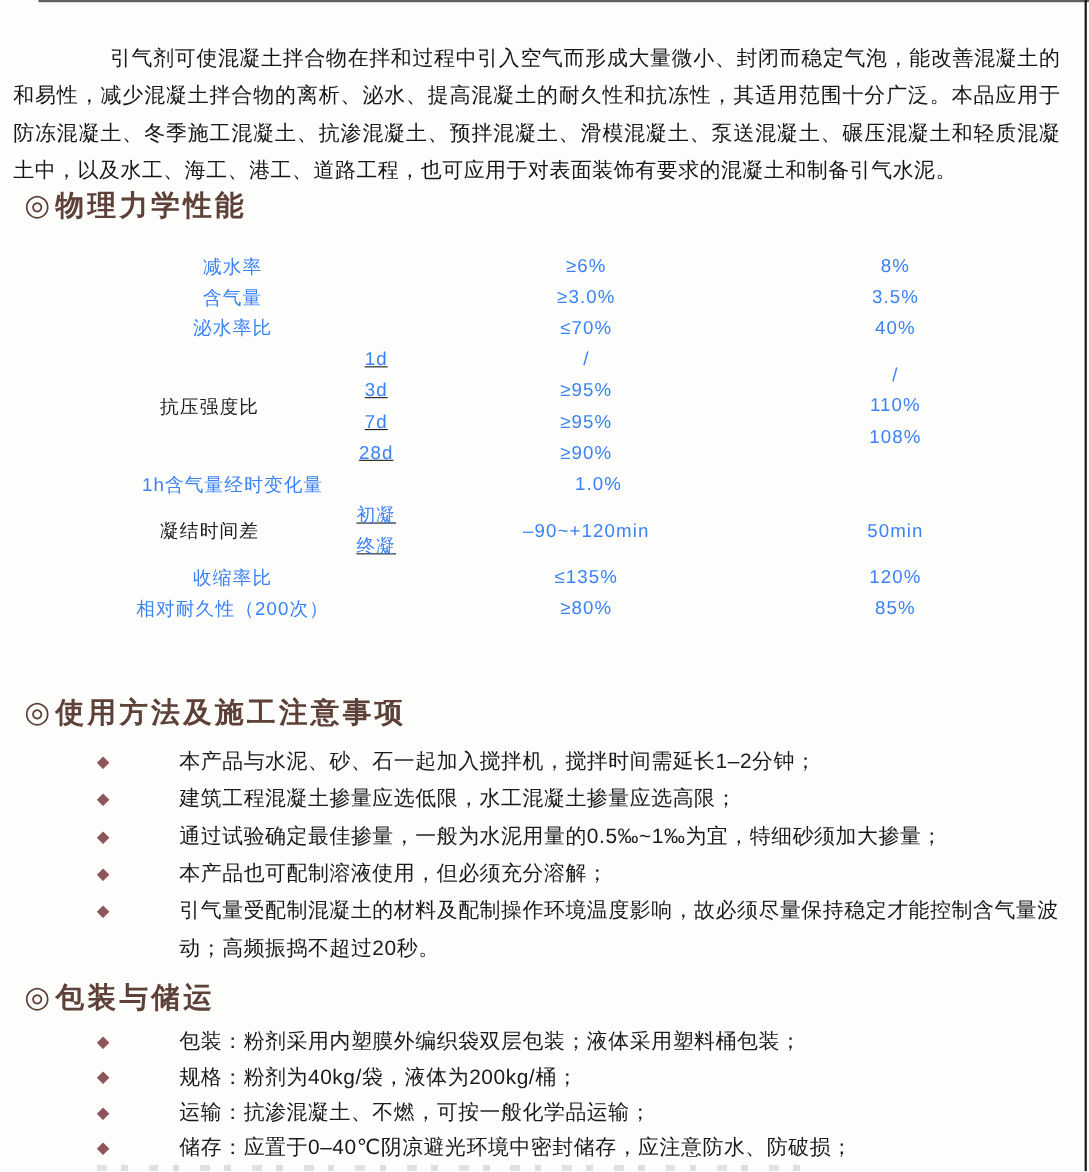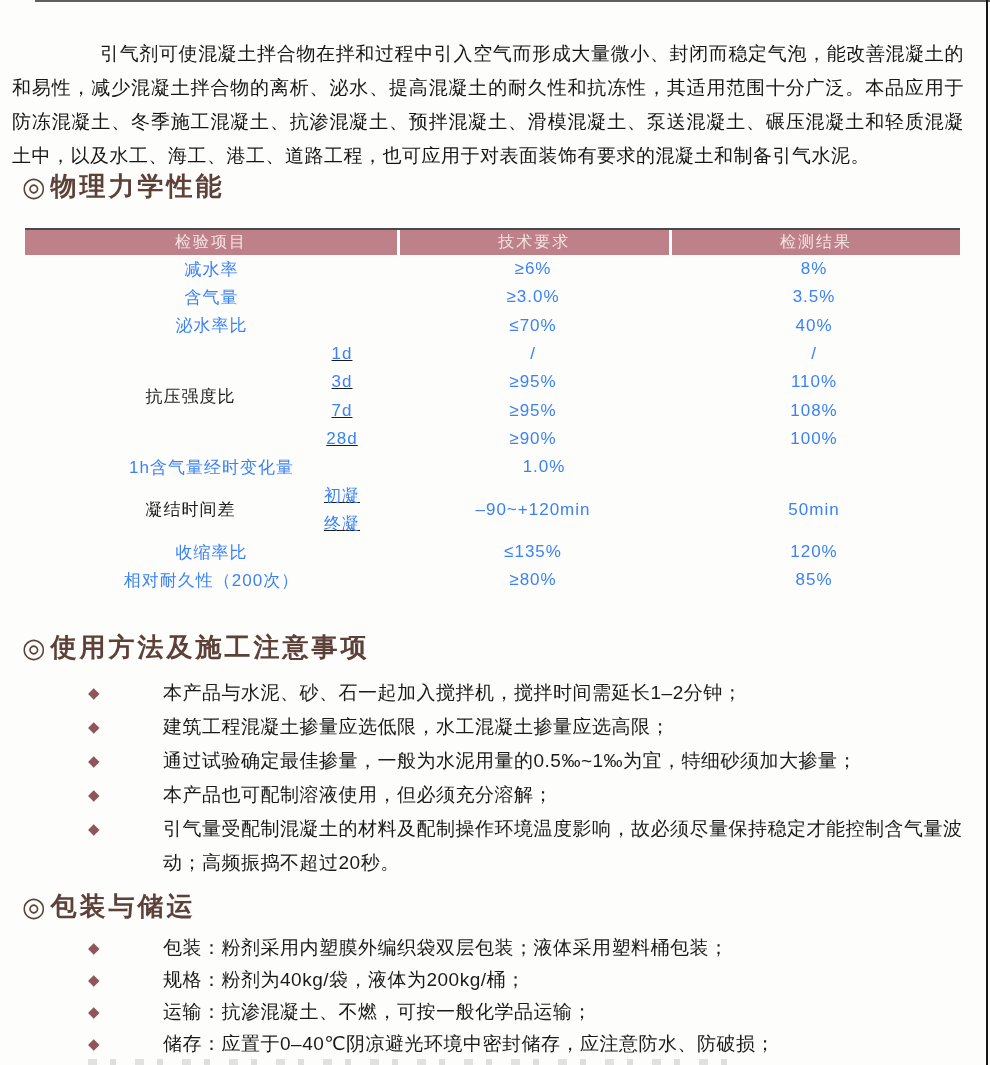--- a/index.html
+++ b/index.html
@@ -107,25 +107,20 @@
   <div class="edge-right"></div>
 
   <p class="intro">引气剂可使混凝土拌合物在拌和过程中引入空气而形成大量微小、封闭而稳定气泡，能改善混凝土的和易性，减少混凝土拌合物的离析、泌水、提高混凝土的耐久性和抗冻性，其适用范围十分广泛。本品应用于防冻混凝土、冬季施工混凝土、抗渗混凝土、预拌混凝土、滑模混凝土、泵送混凝土、碾压混凝土和轻质混凝土中，以及水工、海工、港工、道路工程，也可应用于对表面装饰有要求的混凝土和制备引气水泥。</p>
 
   <div class="sec-head h-physical">
     <span class="marker">◎</span>
     <span>物理力学性能</span>
   </div>
 
   <div class="tbl">
-    <div class="thead">
-      <div class="th w1">检验项目</div>
-      <div class="th w2">技术要求</div>
-      <div class="th w3">检测结果</div>
-    </div>
 
     <div class="tbody">
 
       <div class="tr">
         <div class="c c1">
             <div class="line">减水率</div>
           </div>
         <div class="c c2">
             <div class="line">≥6%</div>
           </div>
@@ -171,21 +166,20 @@
         <div class="c c2">
           <div class="line">/</div>
           <div class="line">≥95%</div>
           <div class="line">≥95%</div>
           <div class="line">≥90%</div>
         </div>
         <div class="c c3">
           <div class="line">/</div>
           <div class="line">110%</div>
           <div class="line">108%</div>
-          <div class="line">100%</div>
         </div>
       </div>
 
       <div class="tr">
         <div class="c c1">
             <div class="line">1h含气量经时变化量</div>
           </div>
         <div class="c c3">
             <div class="line">1.0%</div>
           </div>

